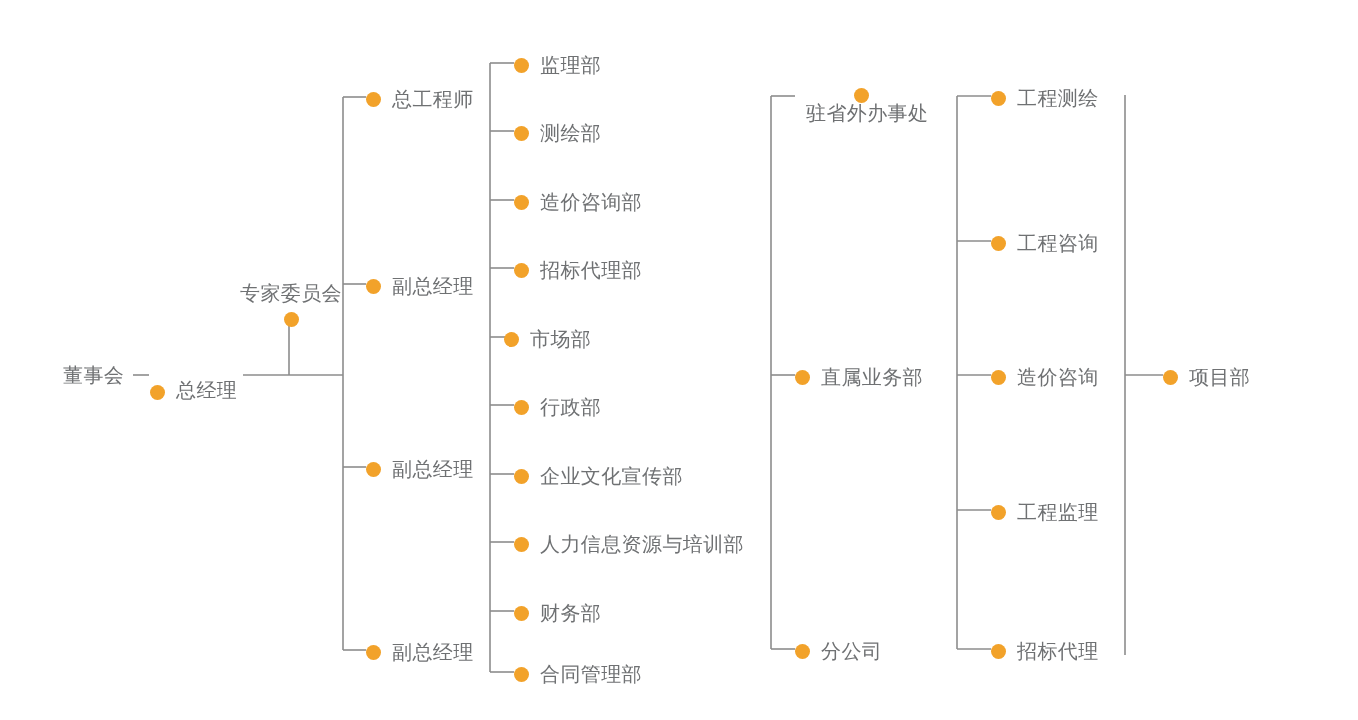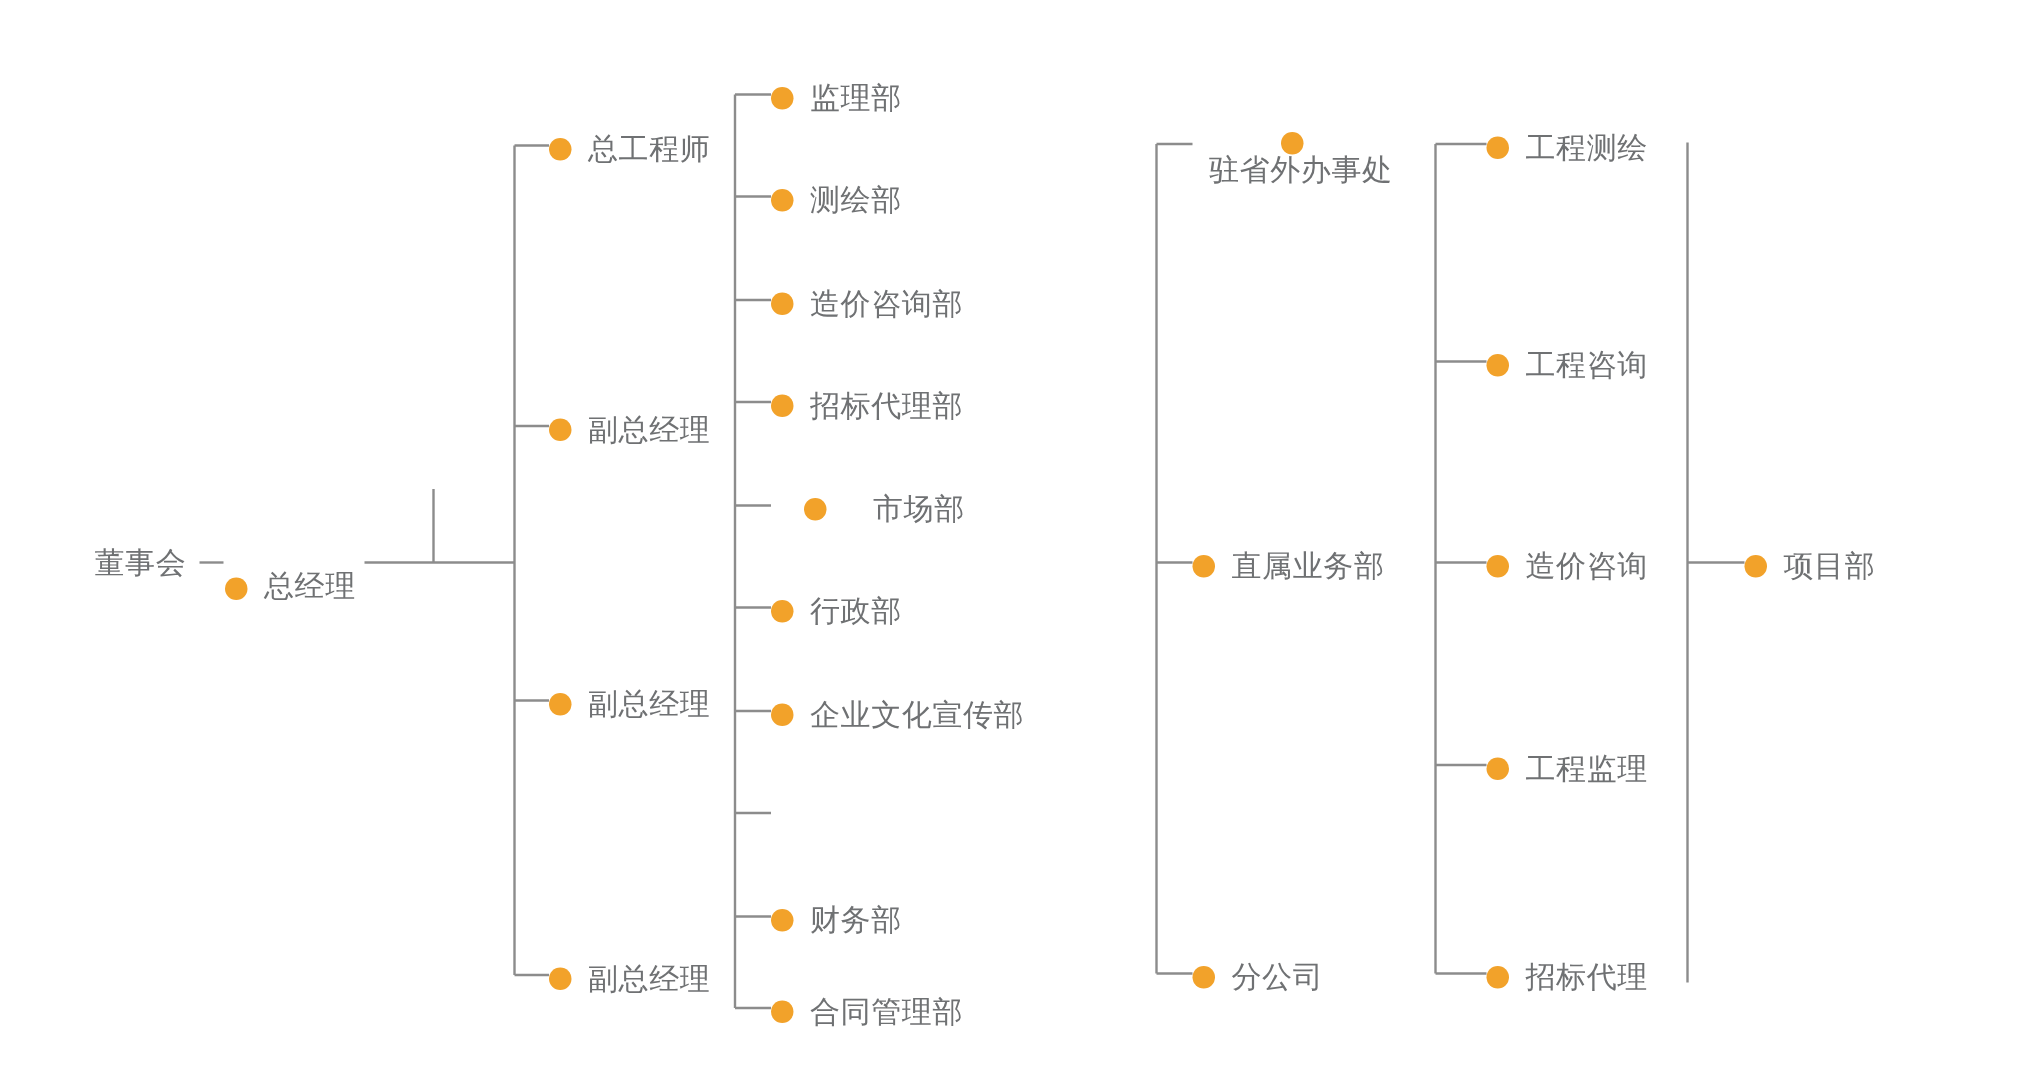--- a/index.html
+++ b/index.html
@@ -111,20 +111,24 @@
 
   <div class="node plain" style="left:63px; top:365px;">
     <span class="node-label">董事会</span>
   </div>
 
   <div class="node" style="left:150px; top:380px;align-items:flex-end;">
     <span class="node-dot"></span>
     <span class="node-label">总经理</span>
   </div>
 
+  <div class="node stacked" style="left:240px; top:283px;">
+    <span class="node-label">专家委员会</span>
+    <span class="node-dot"></span>
+  </div>
 
   <div class="node" style="left:366px; top:89px;">
     <span class="node-dot"></span>
     <span class="node-label">总工程师</span>
   </div>
   <div class="node" style="left:366px; top:276px;">
     <span class="node-dot"></span>
     <span class="node-label">副总经理</span>
   </div>
   <div class="node" style="left:366px; top:459px;">
@@ -145,32 +149,36 @@
     <span class="node-label">测绘部</span>
   </div>
   <div class="node" style="left:514px; top:192px;">
     <span class="node-dot"></span>
     <span class="node-label">造价咨询部</span>
   </div>
   <div class="node" style="left:514px; top:260px;">
     <span class="node-dot"></span>
     <span class="node-label">招标代理部</span>
   </div>
-  <div class="node" style="left:536px; top:329px;gap:20px;">
+  <div class="node" style="left:504px; top:329px;">
     <span class="node-dot"></span>
     <span class="node-label">市场部</span>
   </div>
   <div class="node" style="left:514px; top:397px;">
     <span class="node-dot"></span>
     <span class="node-label">行政部</span>
   </div>
   <div class="node" style="left:514px; top:466px;">
     <span class="node-dot"></span>
     <span class="node-label">企业文化宣传部</span>
   </div>
+  <div class="node" style="left:514px; top:534px;">
+    <span class="node-dot"></span>
+    <span class="node-label">人力信息资源与培训部</span>
+  </div>
   <div class="node" style="left:514px; top:603px;">
     <span class="node-dot"></span>
     <span class="node-label">财务部</span>
   </div>
   <div class="node" style="left:514px; top:664px;">
     <span class="node-dot"></span>
     <span class="node-label">合同管理部</span>
   </div>
 
   <div class="node" style="left:795px; top:88px;flex-direction:column;">

